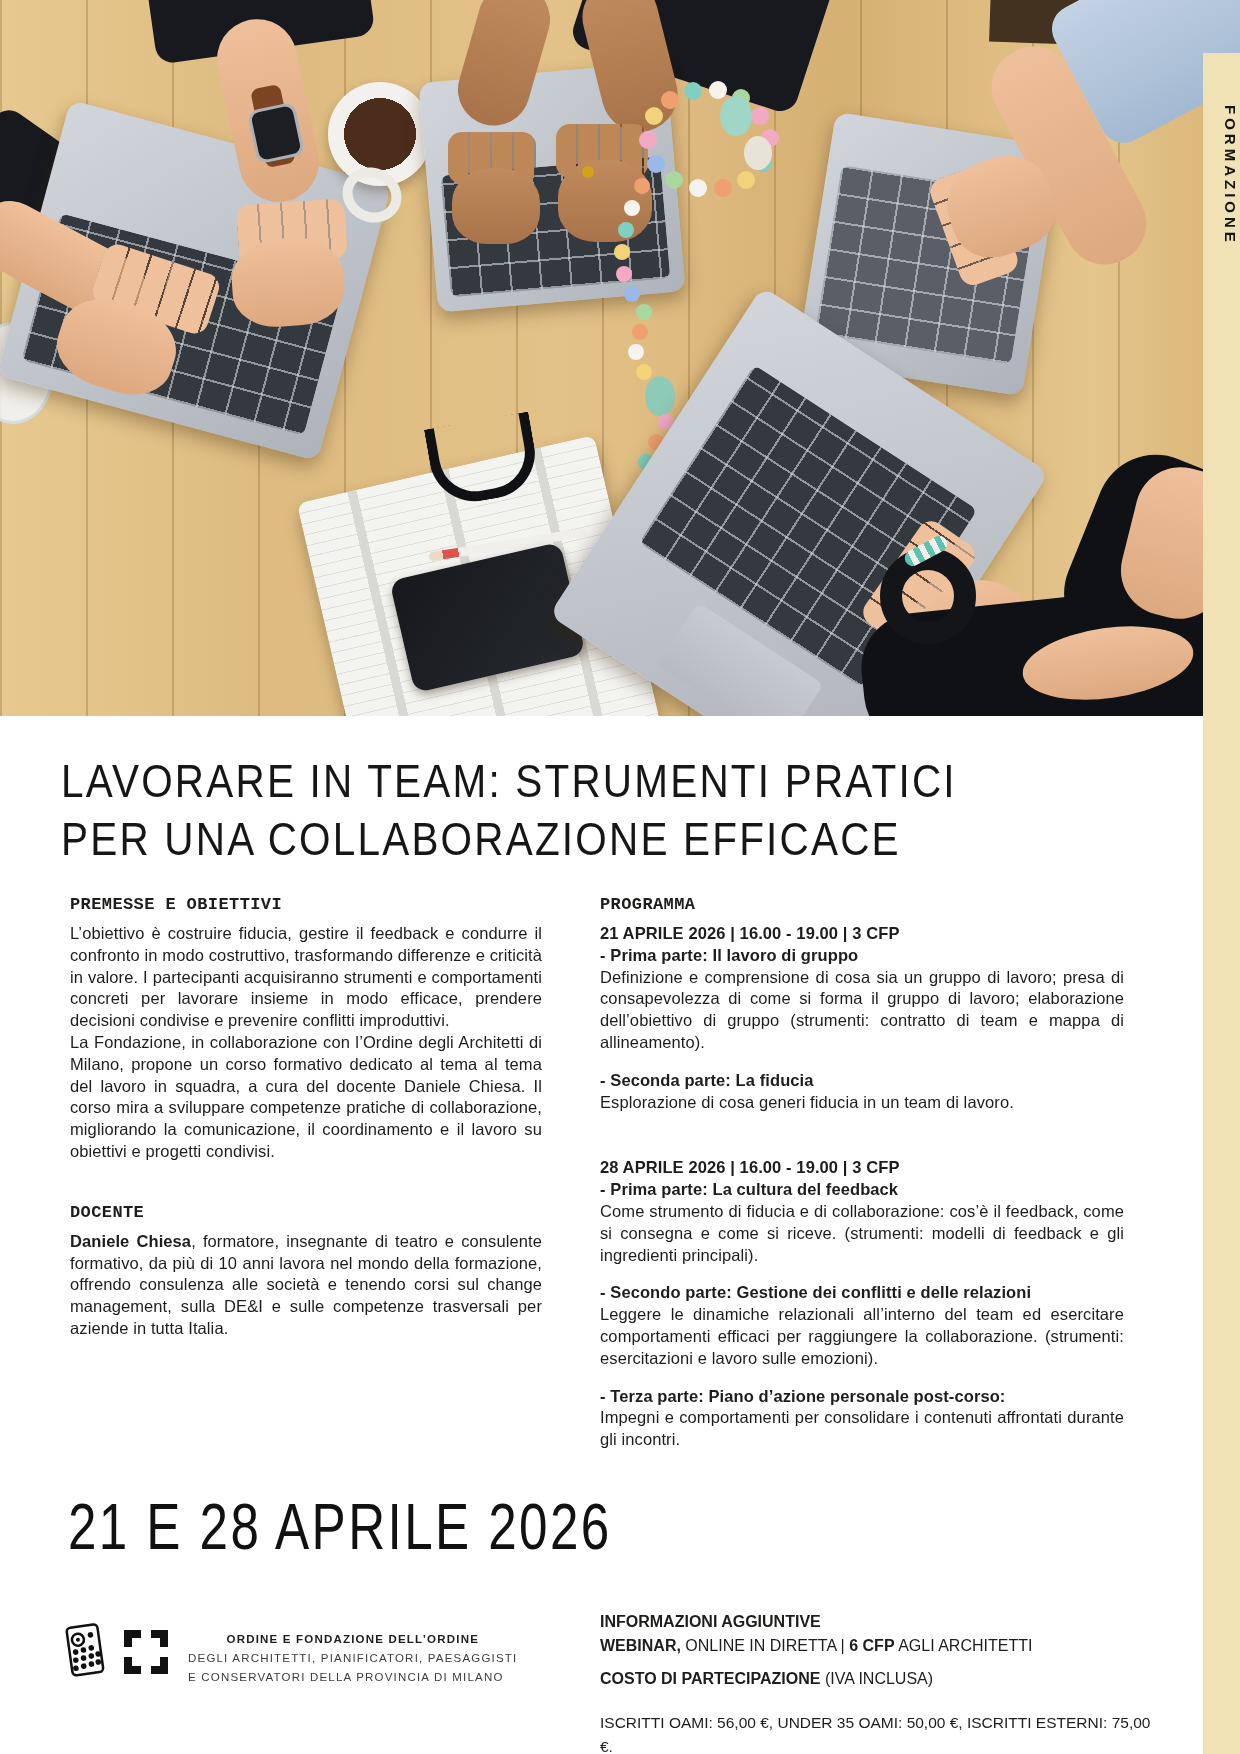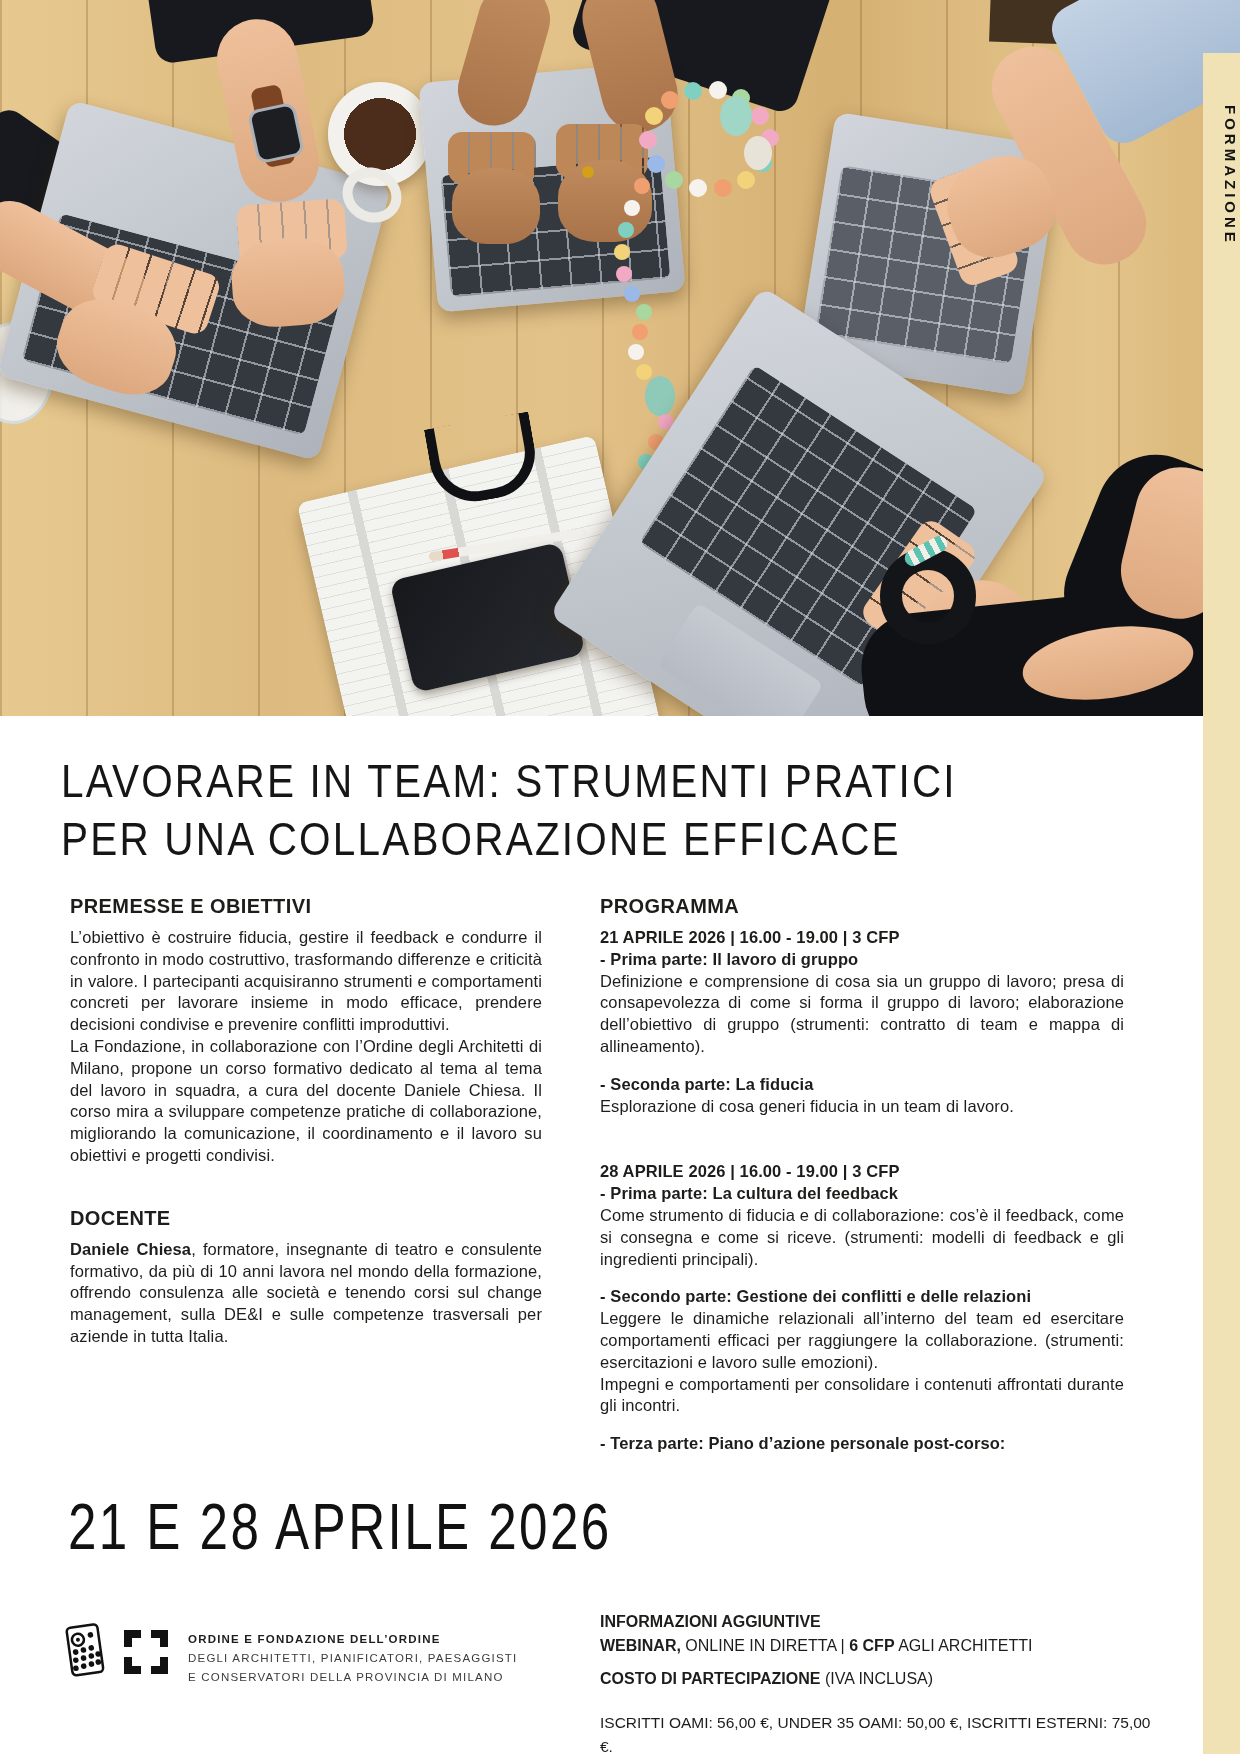--- a/index.html
+++ b/index.html
@@ -70,37 +70,37 @@
 
   
   .title{position:absolute;left:0;top:752px;width:1185px;text-align:left;}
   .title-inner{display:inline-block;transform:scaleX(.88);transform-origin:50% 0;
        font-size:46px;line-height:58px;font-weight:400;letter-spacing:2.5px;color:#161616;}
 
   
   .col{position:absolute;top:895px;}
   .col-left{left:70px;width:472px;}
   .col-right{left:600px;width:524px;}
-  h3{margin:0 0 9px 0;font-size:20px;font-weight:700;letter-spacing:.4px;}
+  h3{margin:0 0 9px 0;font-size:17px;font-weight:700;letter-spacing:.4px;font-family:Liberation Mono, monospace;}
   .body{margin:0;font-size:16.5px;line-height:21.8px;letter-spacing:.1px;}
   .just{text-align:justify;}
   .b{font-weight:700;}
   .mt{margin-top:16px;}
   .mt-big{margin-top:44px;}
   .docente-h{margin-top:40px;}
 
   
   .date-banner{position:absolute;left:0;top:1490px;width:1185px;text-align:left;}
   .date-inner{display:inline-block;transform:scaleX(.8);transform-origin:50% 0;
        font-size:64px;font-weight:400;letter-spacing:3px;color:#111;}
 
   
   .logo{position:absolute;left:62px;top:1618px;}
   .org{position:absolute;left:188px;top:1630px;font-size:11.5px;letter-spacing:1.2px;line-height:19px;color:#3c3c3a;}
-  .org .l1{font-weight:700;color:#1d1d1b;}
+  .org .l1{font-weight:700;color:#1d1d1b;text-align:center;}
   .finfo{position:absolute;left:600px;top:1610px;width:560px;font-size:16px;line-height:24px;}
   .finfo .head{font-weight:700;}
   .costo{margin-top:9px;}
   .prezzi{font-size:15.5px;margin-top:20px;}
 </style>
 </head>
 <body>
 
 <div class="page">
 
@@ -231,22 +231,22 @@
     <p class="body b">- Prima parte: Il lavoro di gruppo</p>
     <p class="body just">Definizione e comprensione di cosa sia un gruppo di lavoro; presa di consapevolezza di come si forma il gruppo di lavoro; elaborazione dell’obiettivo di gruppo (strumenti: contratto di team e mappa di allineamento).</p>
     <p class="body b mt">- Seconda parte: La fiducia</p>
     <p class="body just">Esplorazione di cosa generi fiducia in un team di lavoro.</p>
 
     <p class="body b mt-big">28 APRILE 2026 | 16.00 - 19.00  | 3 CFP</p>
     <p class="body b">- Prima parte: La cultura del feedback</p>
     <p class="body just">Come strumento di fiducia e di collaborazione: cos’è il feedback, come si consegna e come si riceve. (strumenti: modelli di feedback e gli ingredienti principali).</p>
     <p class="body b mt">- Secondo parte: Gestione dei conflitti e delle relazioni</p>
     <p class="body just">Leggere le dinamiche relazionali all’interno del team ed esercitare comportamenti efficaci per raggiungere la collaborazione. (strumenti: esercitazioni e lavoro sulle emozioni).</p>
+    <p class="body b mt">- Terza parte: Piano d’azione personale post-corso:</p>
     <p class="body just">Impegni e comportamenti per consolidare i contenuti affrontati durante gli incontri.</p>
-    <p class="body b mt">- Terza parte: Piano d’azione personale post-corso:</p>
   </section>
 
   <div class="date-banner">
     <span class="date-inner">21 E 28 APRILE 2026</span>
   </div>
 
   <svg class="logo" width="110" height="72" viewBox="0 0 110 72">
     <g transform="rotate(-8 22 36)" stroke="#111" fill="none" stroke-width="2.5">
       <rect x="8" y="8" width="31" height="48" rx="4"></rect>
       <circle cx="18" cy="21" r="6"></circle>

